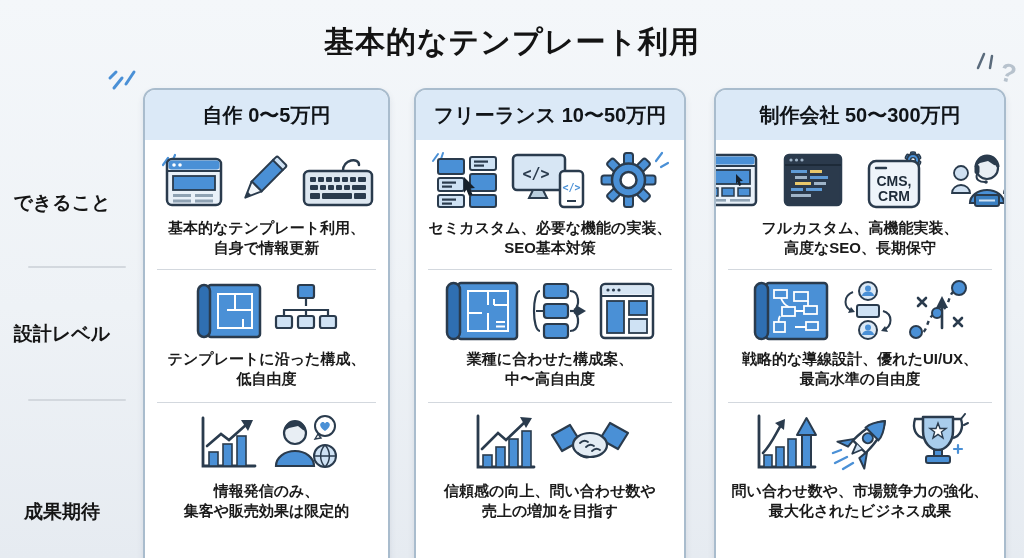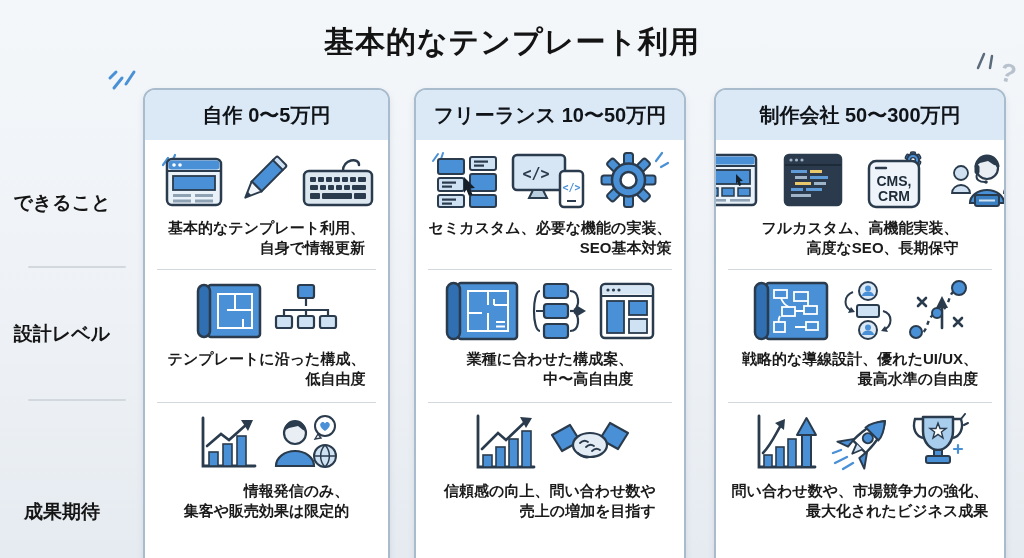--- a/index.html
+++ b/index.html
@@ -52,21 +52,21 @@
   }
   .icons {
     display:flex; align-items:center; justify-content:center;
     gap:10px; height:66px; flex:none;
   }
   .icons.tight { gap:22px; }
   .caption {
     margin-top:5px; text-align:center;
     font-size:15px; font-weight:700; line-height:1.32; color:var(--text-dark);
   }
-  .caption span { display:block; white-space:nowrap;text-align:right; }
+  .caption span { display:block; white-space:nowrap; }
   
   .deco { position:absolute; }
   .qmark {
     position:absolute; left:1000px; top:58px;
     font-size:26px; font-weight:800; color:#b7c2cd; transform:rotate(14deg);
   }
   svg { display:block; }
 </style>
 </head>
 <body>

